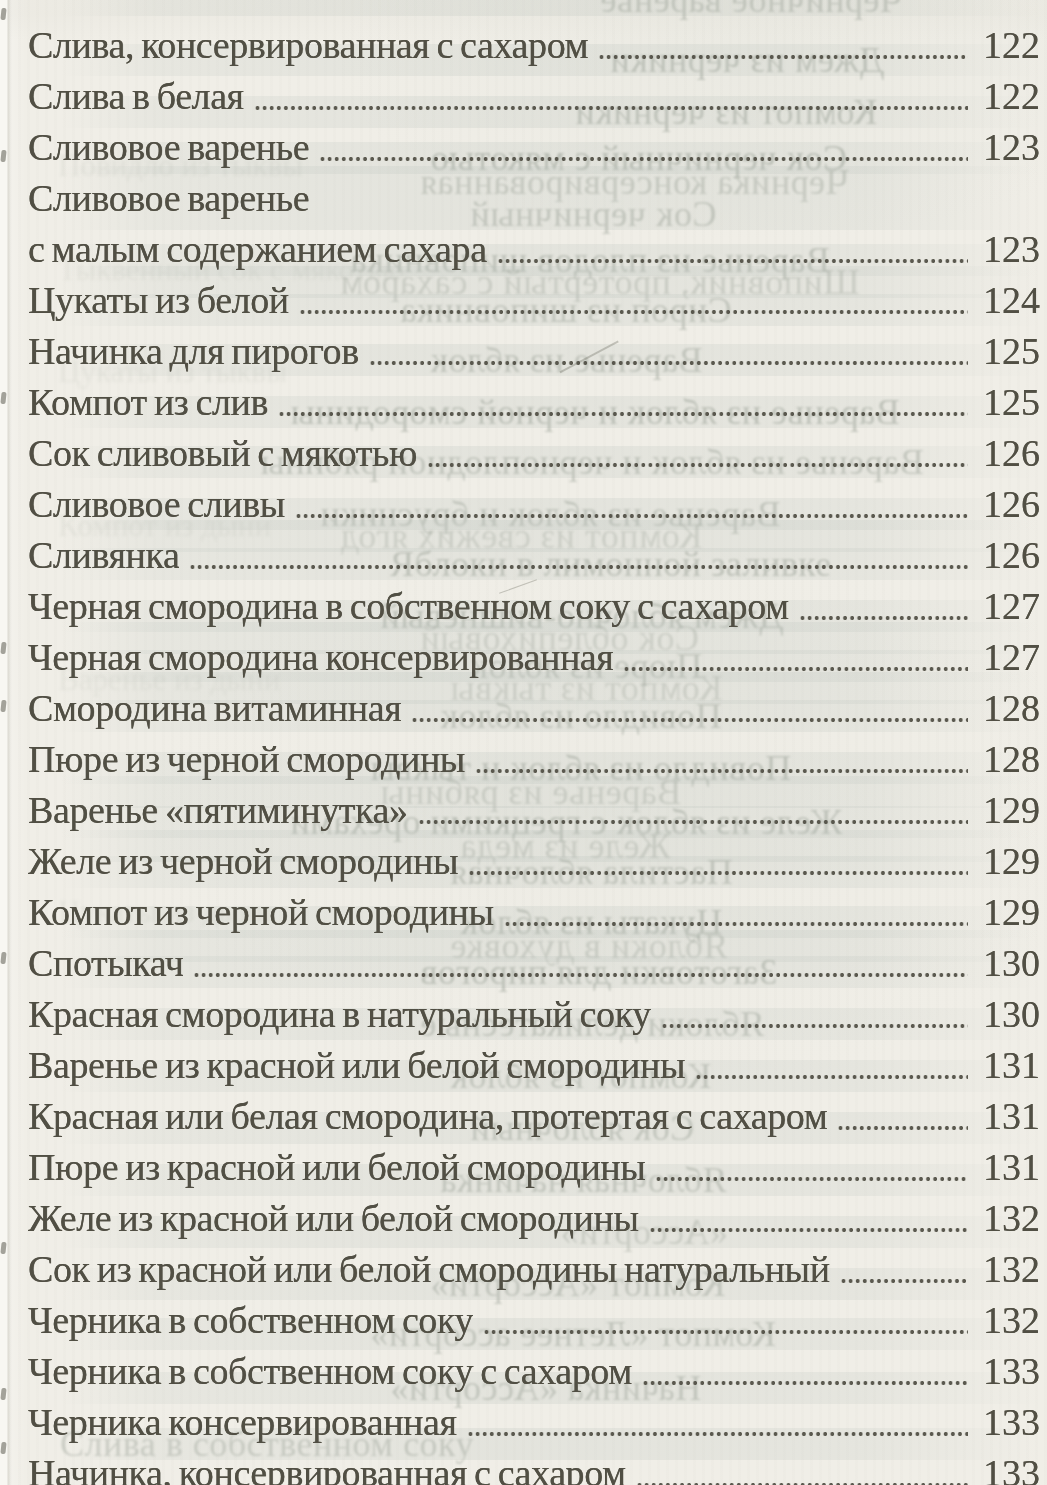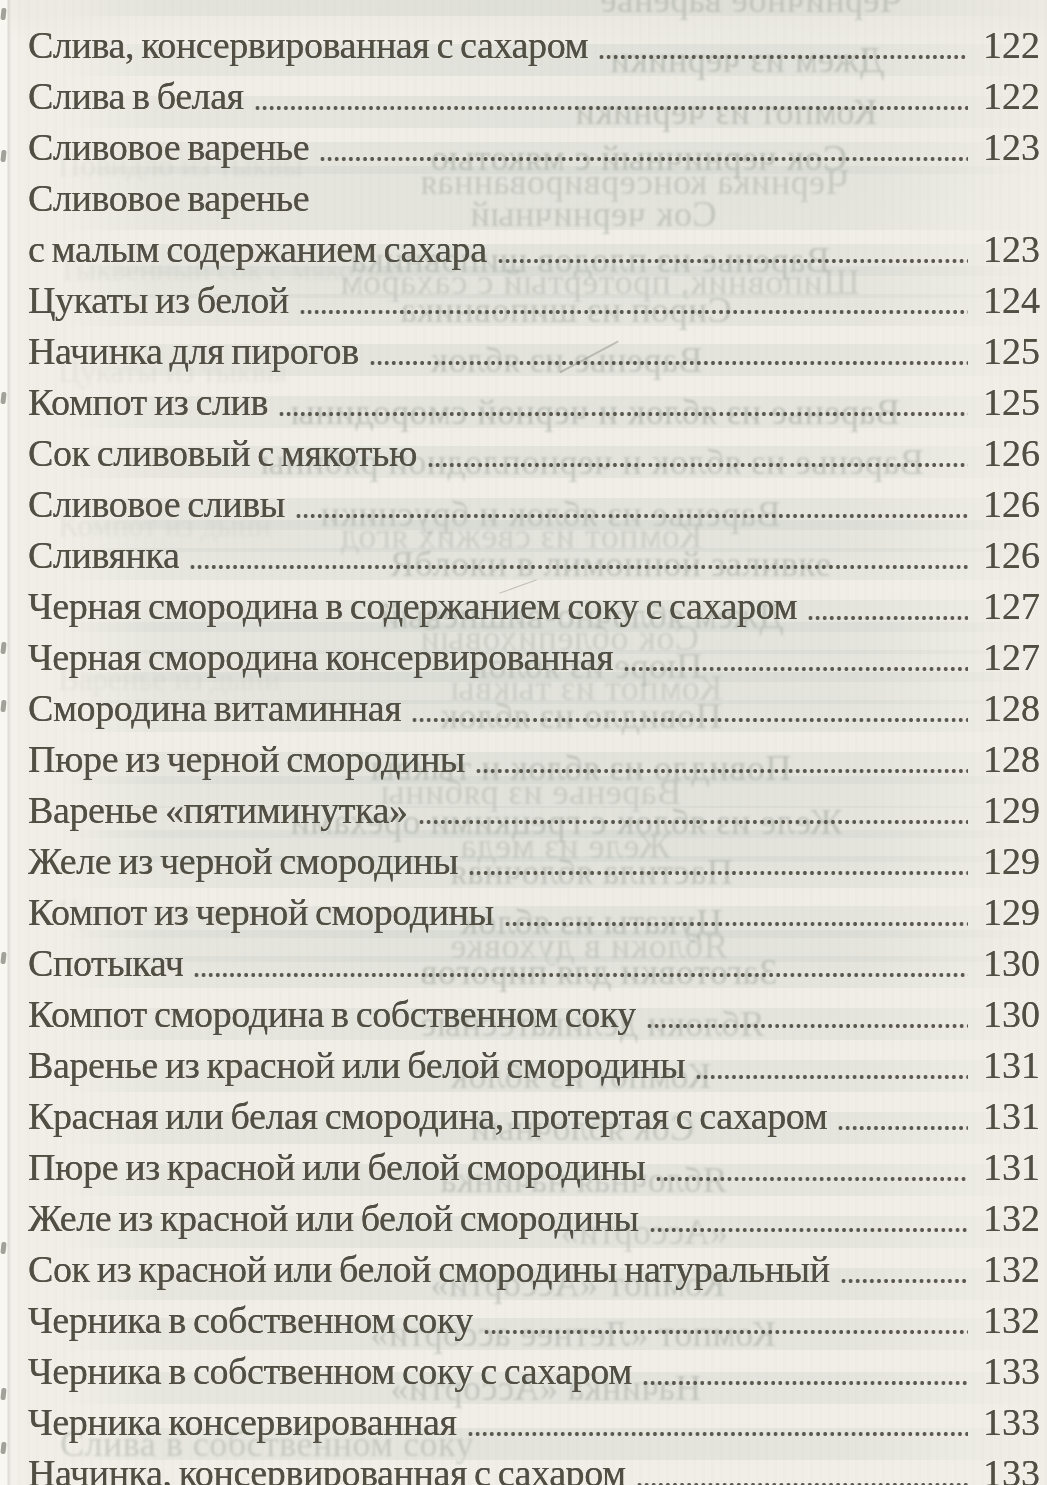--- a/index.html
+++ b/index.html
@@ -230,21 +230,21 @@
     <span class="t">Сливовое сливы</span>
     <span class="l"></span>
     <span class="p">126</span>
   </div>
       <div class="row">
     <span class="t">Сливянка</span>
     <span class="l"></span>
     <span class="p">126</span>
   </div>
       <div class="row">
-    <span class="t">Черная смородина в содержанием соку с сахаром</span>
+    <span class="t">Черная смородина в собственном соку с сахаром</span>
     <span class="l"></span>
     <span class="p">127</span>
   </div>
       <div class="row">
     <span class="t">Черная смородина консервированная</span>
     <span class="l"></span>
     <span class="p">127</span>
   </div>
       <div class="row">
     <span class="t">Смородина витаминная</span>
@@ -270,21 +270,21 @@
     <span class="t">Компот из черной смородины</span>
     <span class="l"></span>
     <span class="p">129</span>
   </div>
       <div class="row">
     <span class="t">Спотыкач</span>
     <span class="l"></span>
     <span class="p">130</span>
   </div>
       <div class="row">
-    <span class="t">Компот смородина в собственном соку</span>
+    <span class="t">Красная смородина в натуральный соку</span>
     <span class="l"></span>
     <span class="p">130</span>
   </div>
       <div class="row">
     <span class="t">Варенье из красной или белой смородины</span>
     <span class="l"></span>
     <span class="p">131</span>
   </div>
       <div class="row">
     <span class="t">Красная или белая смородина, протертая с сахаром</span>

